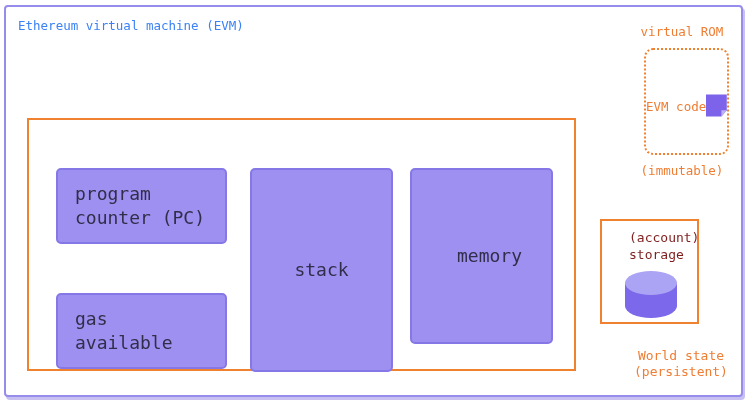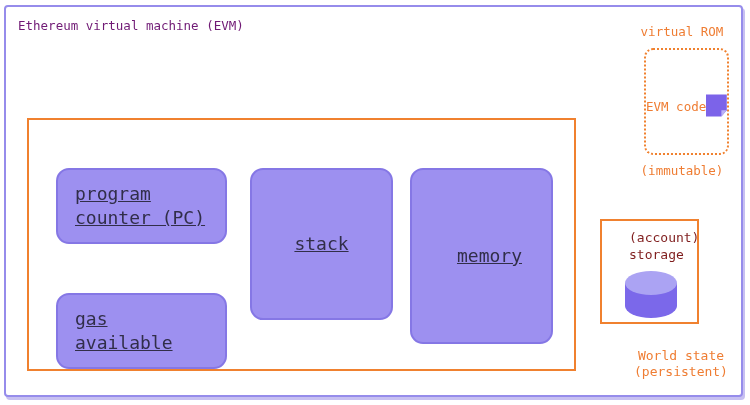--- a/index.html
+++ b/index.html
@@ -20,61 +20,60 @@
     width: 739px; height: 392px;
     background: #ffffff;
     border: 2px solid #968ceb;
     border-radius: 4px;
     box-shadow: 2px 3px 0 rgba(130,115,225,0.45);
   }
   .evm-title {
     position: absolute;
     left: 12px; top: 11px;
     font-size: 12.5px;
-    color: #701a75;
+    color: #3b82f6;
     white-space: nowrap;
   }
   .machine-box {
     position: absolute;
     left: 21px; top: 111px;
     width: 549px; height: 253px;
     border: 2px solid #f0812f;
     background: #ffffff;
   }
   .machine-title {
     position: absolute;
     left: 28px; top: 11px;
     font-size: 12.5px;
     color: #ef7d33;
     white-space: nowrap;
   }
   .pbox {
     position: absolute;
     background: #9d90f0;
     border: 2px solid #8577e5;
-    border-radius: 13px;
+    border-radius: 5px;
     color: #312e49;
     font-size: 18px;
     line-height: 1.35;
-    text-decoration: underline;
   }
   .pbox.side-label {
     display: flex;
     flex-direction: column;
     justify-content: center;
     padding-left: 17px;
   }
   .pbox.center-label {
     display: flex;
     align-items: center;
     justify-content: center;
   }
   .box-pc     { left: 27px;  top: 48px;  width: 171px; height: 76px; }
   .box-gas    { left: 27px;  top: 148px; width: 171px; height: 76px; margin-top: 25px; }
-  .box-stack  { left: 221px; top: 48px;  width: 143px; height: 152px; }
+  .box-stack  { left: 221px; top: 48px;  width: 143px; height: 204px; }
   .box-memory { left: 381px; top: 48px;  width: 143px; height: 176px; padding-left: 16px; }
   .preline { white-space: pre-line; }
 
   .rom-title {
     position: absolute;
     left: 596px; top: 17px;
     width: 160px;
     text-align: center;
     font-size: 12.5px;
     color: #ef7d33;

